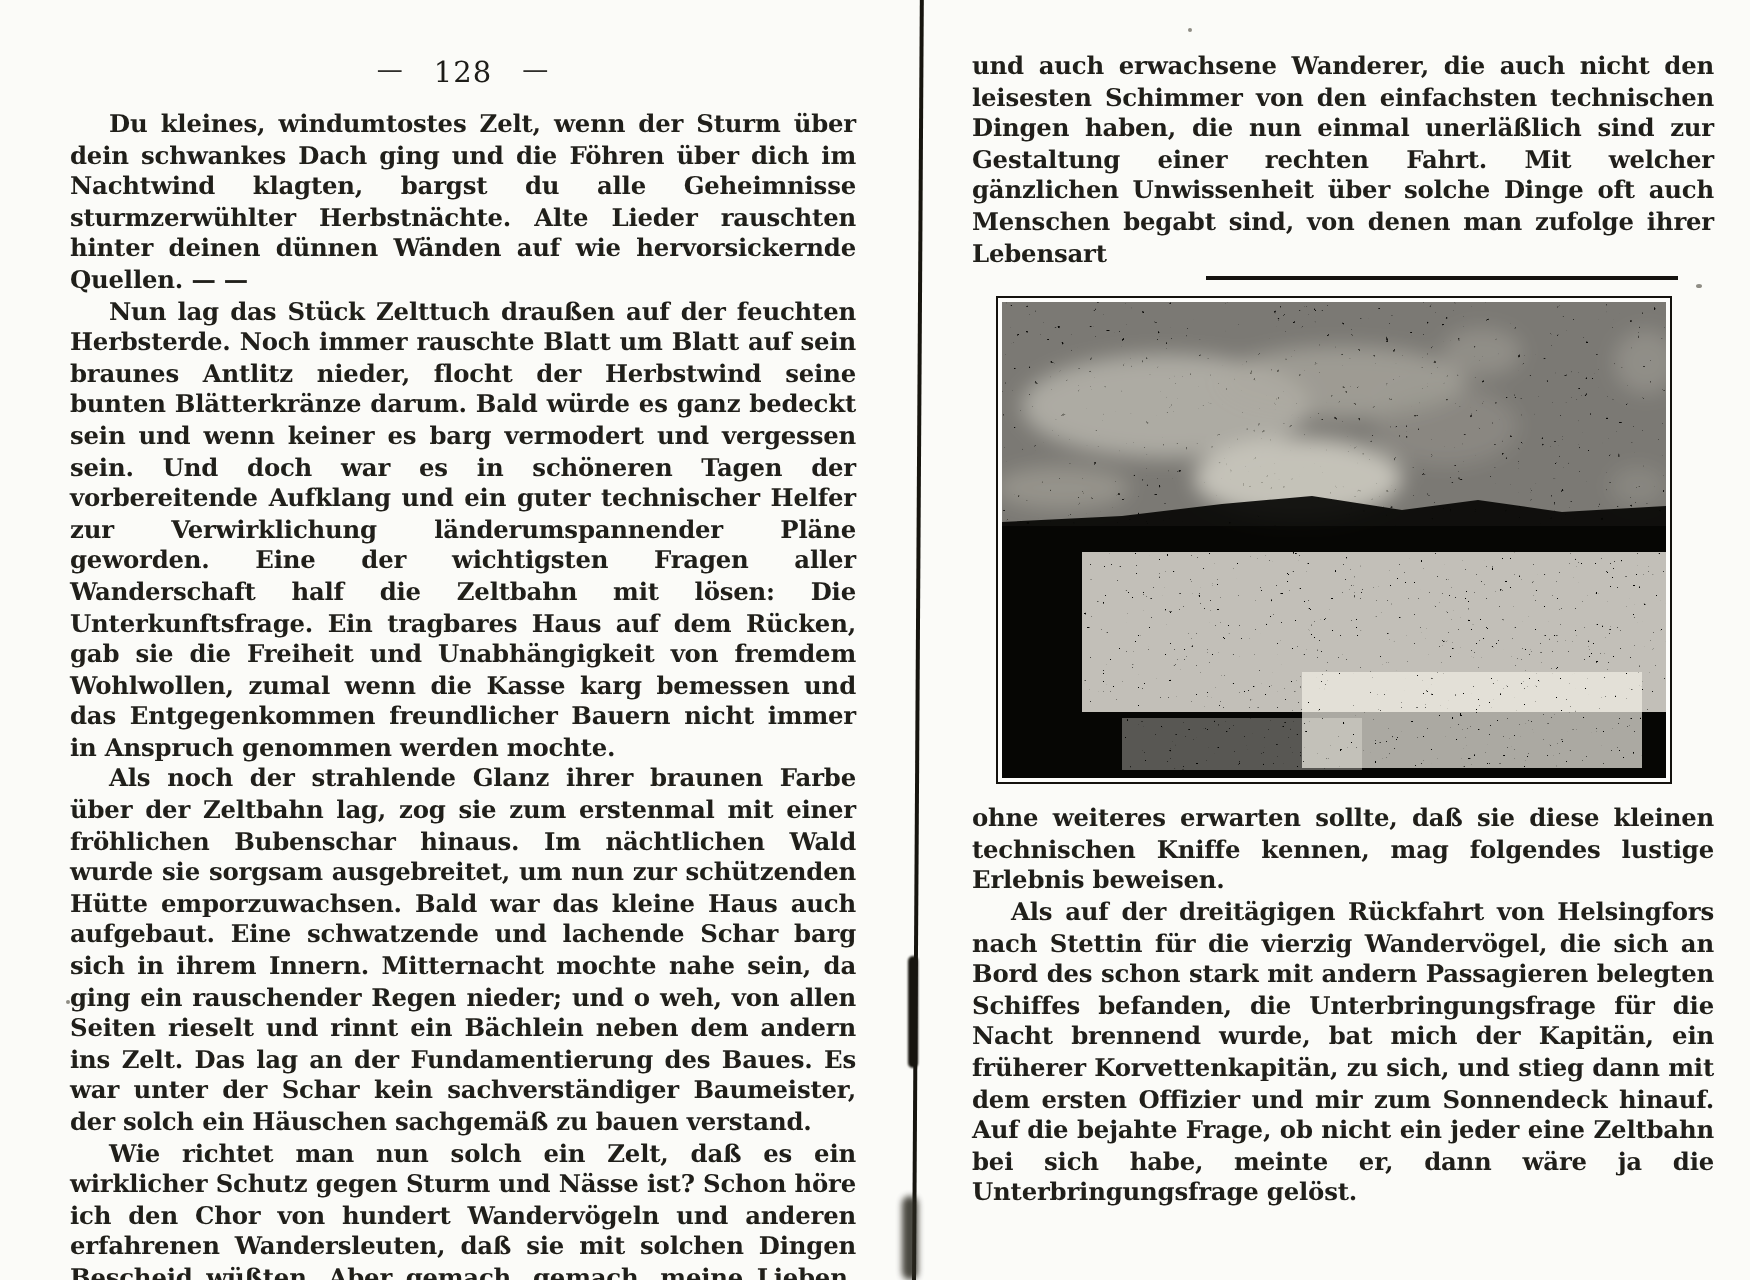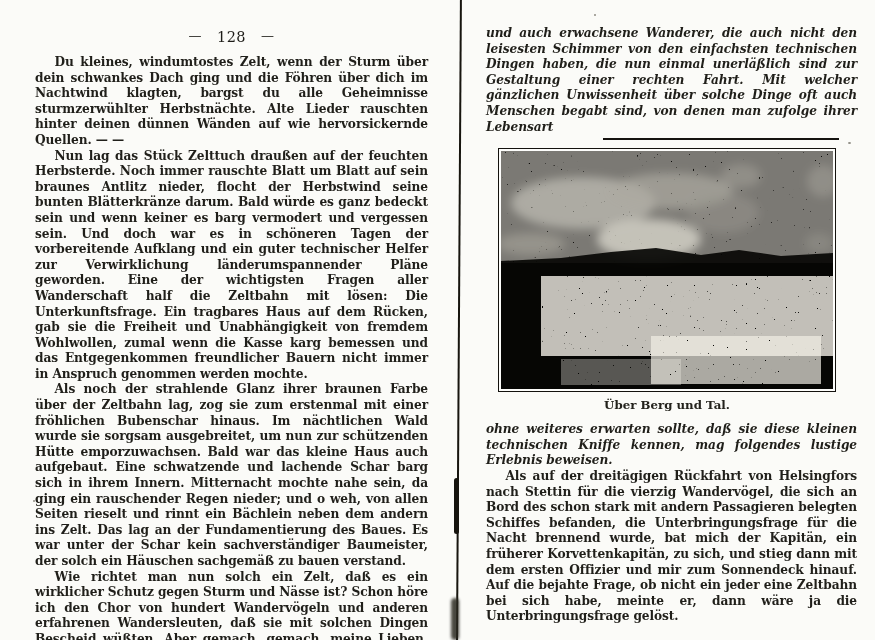--- a/index.html
+++ b/index.html
@@ -23,21 +23,21 @@
 
   .body-text {
     margin-top:10px;
     font-size:12.2px; line-height:15.6px;
     font-weight:bold;
     text-align:justify;
     color:#201f1a;
     letter-spacing:-0.1px;
   }
   .body-text p { margin:0; text-indent:1.6em; }
-  .body-text p.noindent { text-indent:0;font-style:italic; }
+  .body-text p.noindent { text-indent:0; }
 
   .figure-frame {
     box-sizing:border-box;
     width:338px; height:244px;
     margin:13px 0 0 12px;
     border:1.5px solid #14120e;
     padding:2px;
     background:#fdfdfb;
   }
   .figure-frame svg { display:block; }
@@ -125,21 +125,20 @@
           <ellipse cx="322" cy="30" rx="16" ry="16" fill="#78766c" opacity="0.4"></ellipse>
           <ellipse cx="318" cy="92" rx="14" ry="10" fill="#5a584e" opacity="0.35"></ellipse>
         </g>
         <rect x="0" y="0" width="332" height="112" fill="#000" filter="url(#grainA)" opacity="0.5"></rect>
         <path d="M0,110 L60,107 L110,101 L155,97 L200,104 L238,99 L280,105 L332,102 L332,238 L0,238 Z" fill="#060604" opacity="0.92"></path>
         <rect x="40" y="125" width="292" height="80" fill="#000" filter="url(#grainB)" opacity="0.8"></rect>
         <rect x="150" y="185" width="170" height="48" fill="#000" filter="url(#grainB)" opacity="0.7"></rect>
         <rect x="60" y="208" width="120" height="26" fill="#000" filter="url(#grainB)" opacity="0.35"></rect>
       </svg>
     </div>
-    <div class="fig-caption">Über Berg und Tal.</div>
 
     <div class="body-text after-fig">
       <p class="noindent">ohne weiteres erwarten sollte, daß sie diese kleinen technischen Kniffe kennen, mag folgendes lustige Erlebnis beweisen.</p>
       <p>Als auf der dreitägigen Rückfahrt von Helsingfors nach Stettin für die vierzig Wandervögel, die sich an Bord des schon stark mit andern Passagieren belegten Schiffes befanden, die Unterbringungsfrage für die Nacht brennend wurde, bat mich der Kapitän, ein früherer Korvettenkapitän, zu sich, und stieg dann mit dem ersten Offizier und mir zum Sonnendeck hinauf. Auf die bejahte Frage, ob nicht ein jeder eine Zeltbahn bei sich habe, meinte er, dann wäre ja die Unterbringungsfrage gelöst.</p>
     </div>
 
   </div>
 
   <div class="gutter"></div>
   <div class="gutter-blob1"></div>

